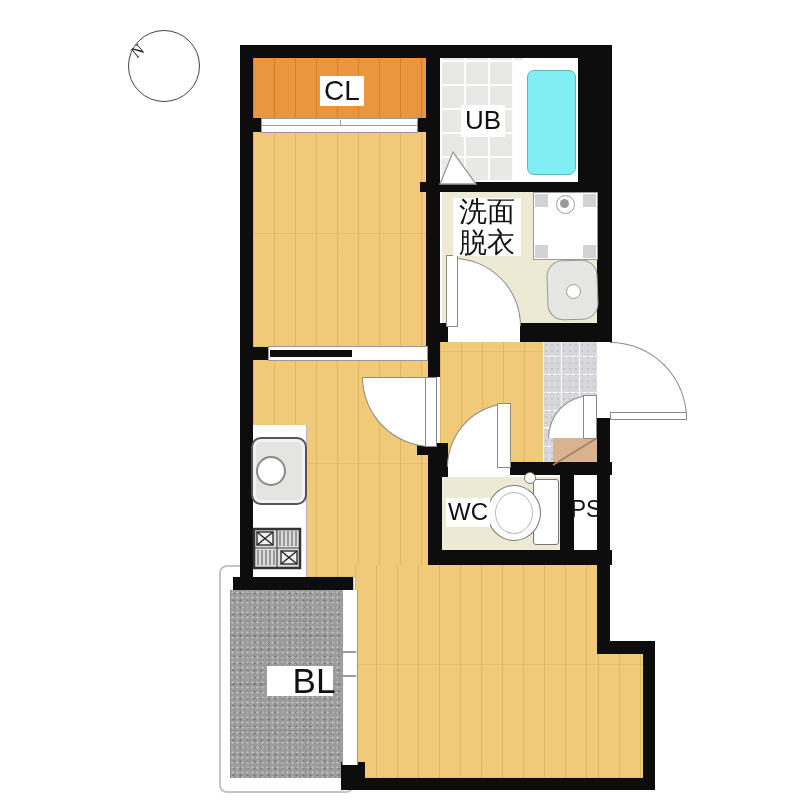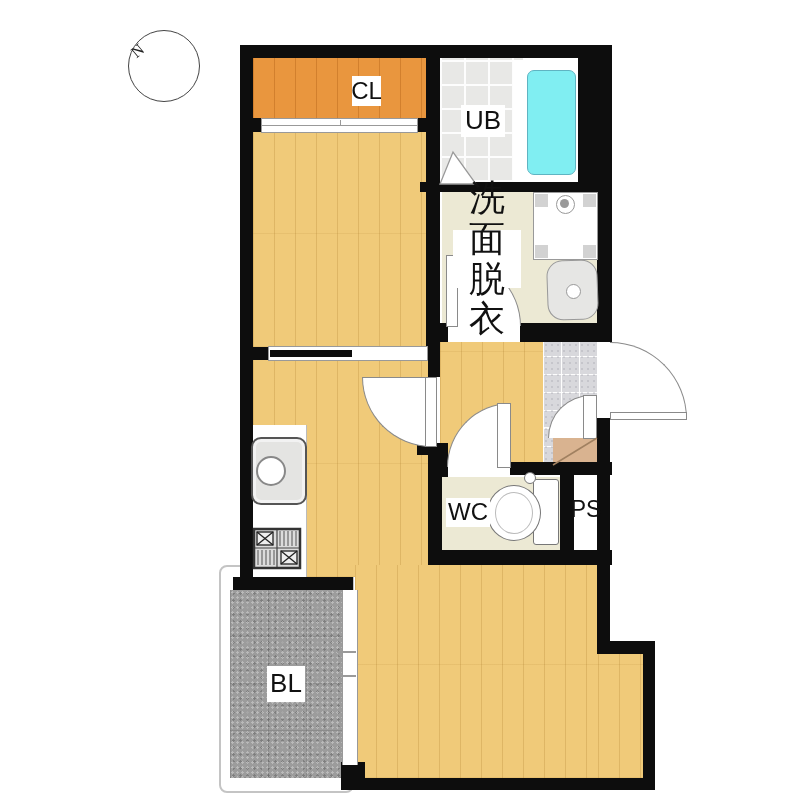--- a/index.html
+++ b/index.html
@@ -171,40 +171,40 @@
         <rect x="281" y="551" width="16" height="13"></rect>
         <line x1="281" y1="551" x2="297" y2="564"></line>
           <line x1="297" y1="551" x2="281" y2="564"></line>
       </g>
     </g>
   </svg>
 
   <div class="abs" style="left:128px;top:30px;width:70px;height:70px;border:1.4px solid #444;border-radius:50%;background:#fff;"></div>
   <div class="abs" style="left:132px;top:42px;font-family:'Liberation Serif','DejaVu Serif',serif;font-size:16px;color:#222;transform:rotate(-40deg);">N</div>
 
-  <div class="lbl" style="left:320px;top:76px;width:29px;height:30px;font-size:24px;margin-left:32px;">
+  <div class="lbl" style="left:320px;top:76px;width:44px;height:30px;font-size:28px;">
     <span>CL</span>
   </div>
 
   <div class="lbl" style="left:461px;top:105px;width:44px;height:32px;font-size:26px;">
     <span>UB</span>
   </div>
 
 
-  <div class="lbl" style="left:453px;top:198px;width:68px;height:58px;font-size:36px;margin-top:32px;">
+  <div class="lbl" style="left:453px;top:198px;width:68px;height:58px;font-size:28px;">
     <span>洗面</span>
     <span>脱衣</span>
   </div>
 
   <div class="lbl" style="left:446px;top:498px;width:44px;height:29px;font-size:24px;">
     <span>WC</span>
   </div>
 
   <div class="lbl" style="left:570px;top:496px;width:32px;height:28px;font-size:23px;background:transparent;">
     <span>PS</span>
   </div>
 
 
-  <div class="lbl" style="left:267px;top:666px;width:38px;height:36px;font-size:26px;">
+  <div class="lbl" style="left:267px;top:666px;width:38px;height:30px;font-size:35px;padding-left:28px;">
     <span>BL</span>
   </div>
 
 </div>
 
 </body></html>

